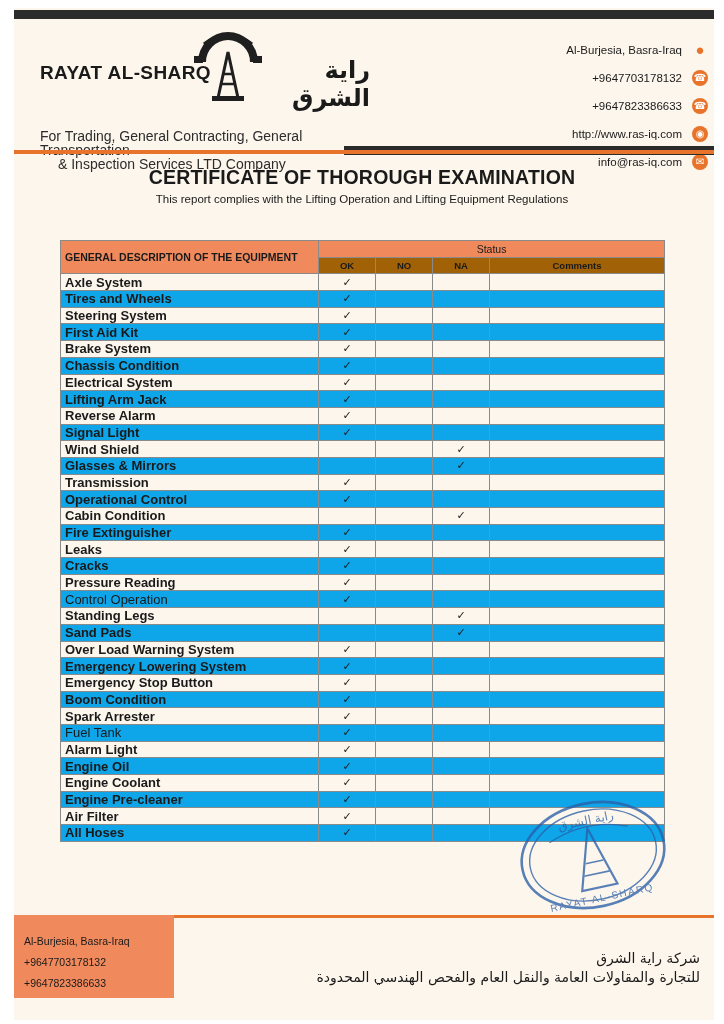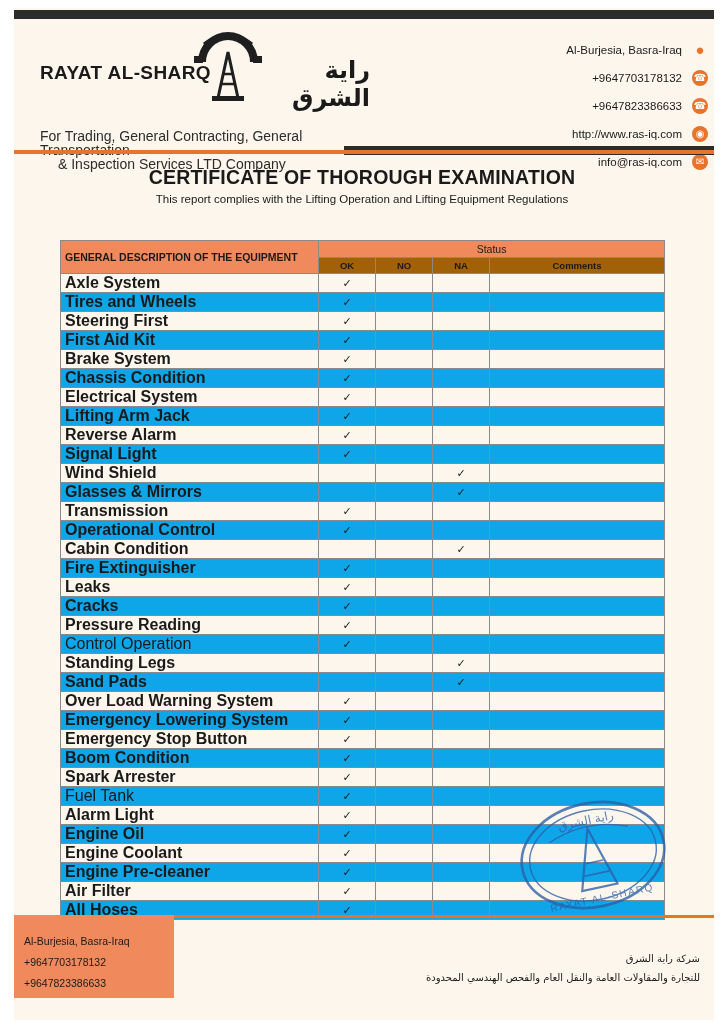--- a/index.html
+++ b/index.html
@@ -221,21 +221,21 @@
     background: #a16207;
     color: #1a1a1a;
     font-weight: bold;
     text-align: center;
     font-size: 9.5px;
     height: 17px;
   }
   .item-name {
     font-weight: bold;
     color: #1a1a1a;
-    font-size: 16px;
+    font-size: 13px;
     white-space: nowrap;
   }
   .item-name.light { font-weight: normal; }
   .row-alt { background: #0ea5e9; }
   .chk {
     text-align: center;
     color: #1a1a1a;
     font-size: 11px;
   }
   .col-ok { width: 57px; }
@@ -286,21 +286,21 @@
     color: #1a1a1a;
     line-height: 21px;
   }
   .ftr-right {
     position: absolute;
     right: 14px;
     top: 34px;
     text-align: right;
     direction: rtl;
     font-family: "DejaVu Sans", sans-serif;
-    font-size: 10px;
+    font-size: 14px;
     color: #1a1a1a;
     line-height: 19px;
   }
   .ftr-bar-bottom {
     position: absolute;
     left: 0; right: 0;
     bottom: 0;
     height: 18px;
     background: #fdf6ec;
   }
@@ -403,21 +403,21 @@
           <td></td>
         </tr>
         <tr class="row-alt">
           <td class="item-name">Tires and Wheels</td>
           <td class="chk">✓</td>
           <td class="chk"></td>
           <td class="chk"></td>
           <td></td>
         </tr>
         <tr>
-          <td class="item-name">Steering First</td>
+          <td class="item-name">Steering System</td>
           <td class="chk">✓</td>
           <td class="chk"></td>
           <td class="chk"></td>
           <td></td>
         </tr>
         <tr class="row-alt">
           <td class="item-name">First Aid Kit</td>
           <td class="chk">✓</td>
           <td class="chk"></td>
           <td class="chk"></td>

